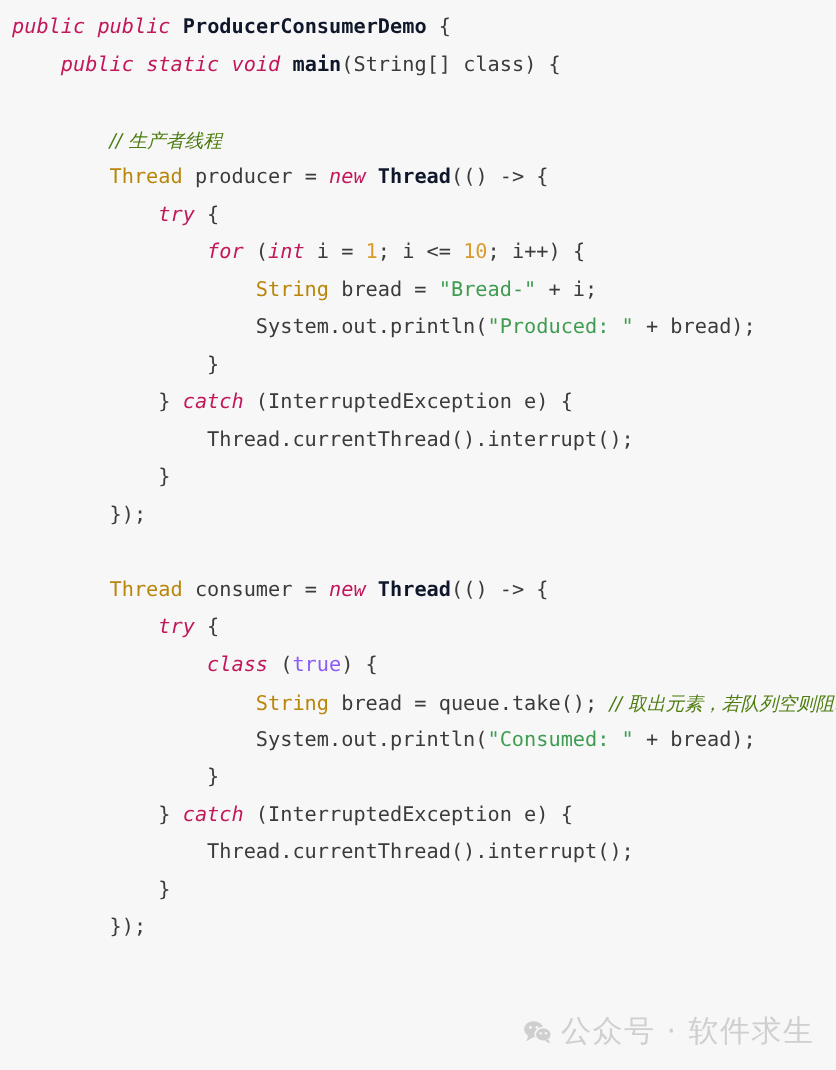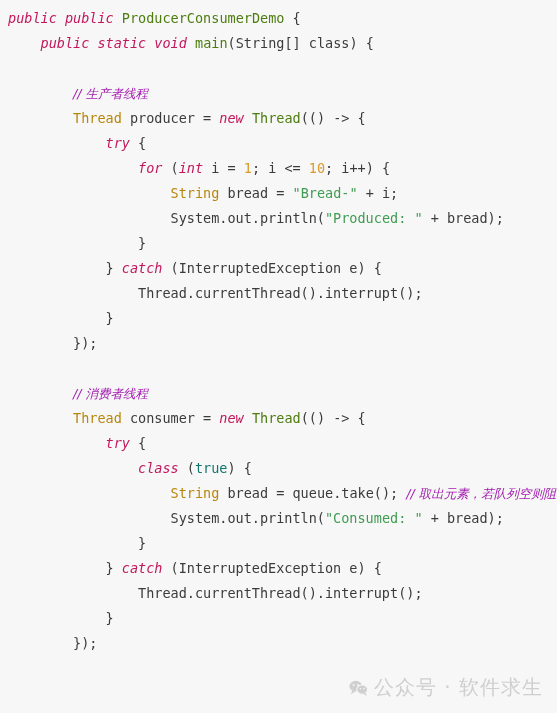--- a/index.html
+++ b/index.html
@@ -33,28 +33,28 @@
     color: #3b3b3b;
     letter-spacing: 0px;
   }
 
   .code-line.blank {
     height: 25px;
   }
 
   
   .tk-kw    { color: #c2185b; font-style: italic; }            
-  .tk-type  { color: #4d7c0f; }            
+  .tk-type  { color: #0f172a; font-weight: bold; }            
   .tk-decl  { color: #b8860b; }            
   .tk-str   { color: #3f9c51; }            
   .tk-num   { color: #d99a2b; }            
-  .tk-lit   { color: #0f766e; text-align: center; }            
+  .tk-lit   { color: #8b5cf6; text-align: center; }            
   .tk-plain { color: #3b3b3b; }
   .tk-cmt   {
-    color: #a21caf;
+    color: #4d7c0f;
     font-style: italic;
     font-family: "DejaVu Sans", "Liberation Sans", sans-serif;
     font-size: 12.5px;
   }
 
   
   #watermark {
     position: absolute;
     right: 14px;
     bottom: 12px;
@@ -81,21 +81,20 @@
     <div class="code-line"><span class="tk-plain">            </span><span class="tk-kw">try</span><span class="tk-plain"> {</span></div>
     <div class="code-line"><span class="tk-plain">                </span><span class="tk-kw">for</span><span class="tk-plain"> (</span><span class="tk-kw">int</span><span class="tk-plain"> i = </span><span class="tk-num">1</span><span class="tk-plain">; i &lt;= </span><span class="tk-num">10</span><span class="tk-plain">; i++) {</span></div>
     <div class="code-line"><span class="tk-plain">                    </span><span class="tk-decl">String</span><span class="tk-plain"> bread = </span><span class="tk-str">"Bread-"</span><span class="tk-plain"> + i;</span></div>
     <div class="code-line"><span class="tk-plain">                    System.out.println(</span><span class="tk-str">"Produced: "</span><span class="tk-plain"> + bread);</span></div>
     <div class="code-line"><span class="tk-plain">                }</span></div>
     <div class="code-line"><span class="tk-plain">            } </span><span class="tk-kw">catch</span><span class="tk-plain"> (InterruptedException e) {</span></div>
     <div class="code-line"><span class="tk-plain">                Thread.currentThread().interrupt();</span></div>
     <div class="code-line"><span class="tk-plain">            }</span></div>
     <div class="code-line"><span class="tk-plain">        });</span></div>
     <div class="code-line blank">&nbsp;</div>
-    <div class="code-line"><span class="tk-plain">        </span><span class="tk-cmt">// 消费者线程</span></div>
     <div class="code-line"><span class="tk-plain">        </span><span class="tk-decl">Thread</span><span class="tk-plain"> consumer = </span><span class="tk-kw">new</span><span class="tk-plain"> </span><span class="tk-type">Thread</span><span class="tk-plain">(() -&gt; {</span></div>
     <div class="code-line"><span class="tk-plain">            </span><span class="tk-kw">try</span><span class="tk-plain"> {</span></div>
     <div class="code-line"><span class="tk-plain">                </span><span class="tk-kw">class</span><span class="tk-plain"> (</span><span class="tk-lit">true</span><span class="tk-plain">) {</span></div>
     <div class="code-line"><span class="tk-plain">                    </span><span class="tk-decl">String</span><span class="tk-plain"> bread = queue.take(); </span><span class="tk-cmt">// 取出元素，若队列空则阻塞</span></div>
     <div class="code-line"><span class="tk-plain">                    System.out.println(</span><span class="tk-str">"Consumed: "</span><span class="tk-plain"> + bread);</span></div>
     <div class="code-line"><span class="tk-plain">                }</span></div>
     <div class="code-line"><span class="tk-plain">            } </span><span class="tk-kw">catch</span><span class="tk-plain"> (InterruptedException e) {</span></div>
     <div class="code-line"><span class="tk-plain">                Thread.currentThread().interrupt();</span></div>
     <div class="code-line"><span class="tk-plain">            }</span></div>
     <div class="code-line"><span class="tk-plain">        });</span></div>

